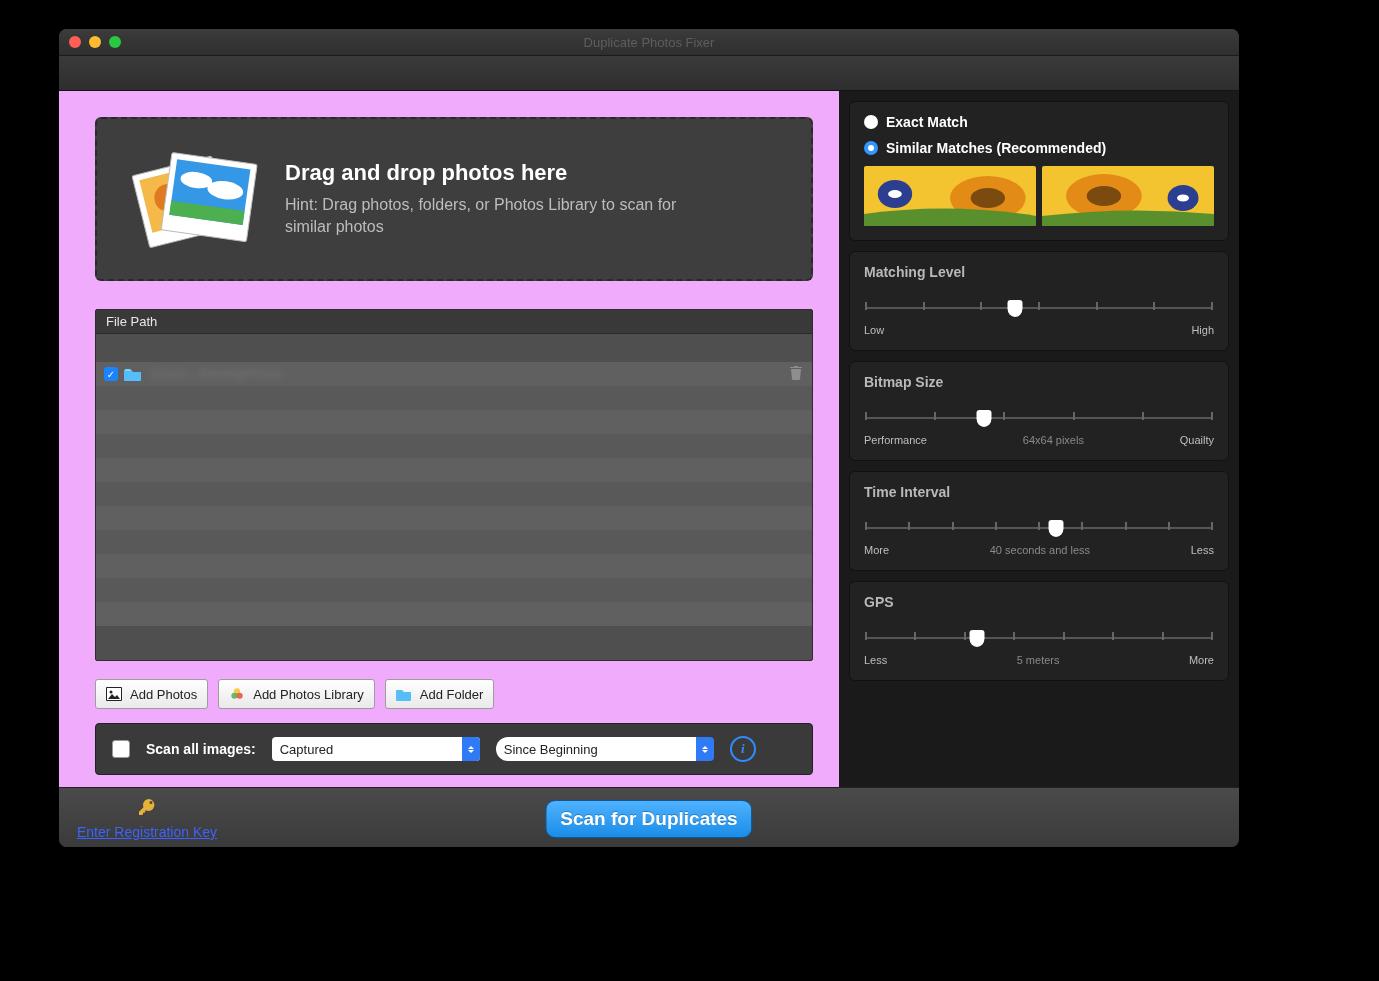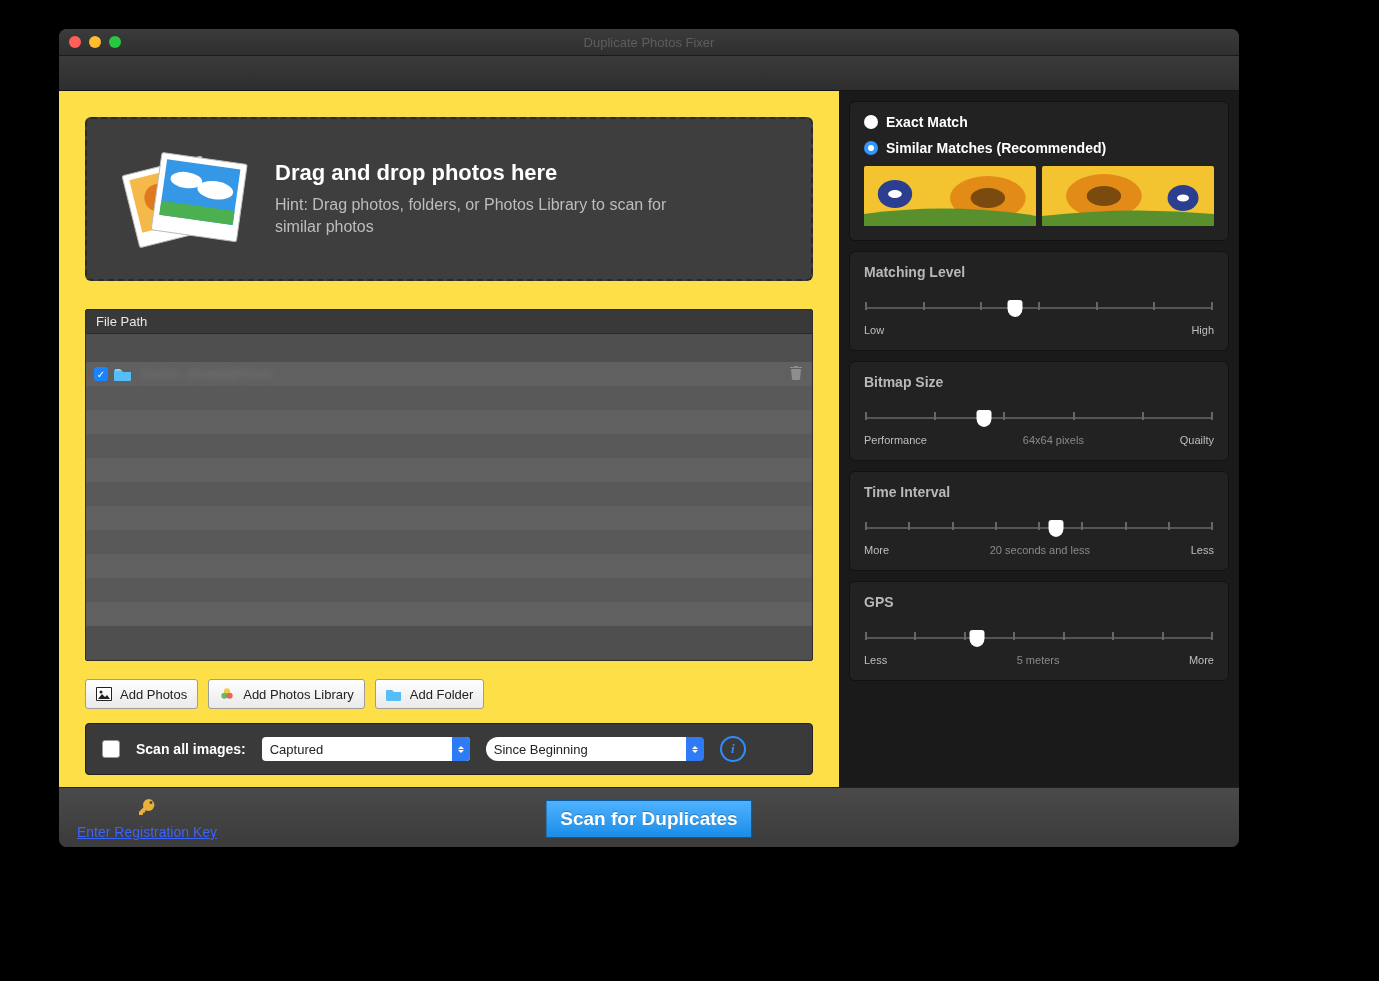--- a/index.html
+++ b/index.html
@@ -4,21 +4,21 @@
 <style>
   html,body{margin:0;padding:0;background:#000;font-family:-apple-system,BlinkMacSystemFont,"Helvetica Neue",Arial,sans-serif;}
   .screen{width:1379px;height:981px;position:relative;}
   .win{position:absolute;left:59px;top:29px;width:1180px;height:818px;background:#3f3f3f;border-radius:8px;box-shadow:0 10px 40px rgba(0,0,0,.5);overflow:hidden;}
   .titlebar{height:26px;background:linear-gradient(#3b3b3b,#2f2f2f);display:flex;align-items:center;position:relative;border-bottom:1px solid #1a1a1a;}
   .tl{display:flex;gap:8px;margin-left:10px;}
   .dot{width:12px;height:12px;border-radius:50%;}
   .title{position:absolute;left:0;right:0;text-align:center;color:#5e5e5e;font-size:13px;pointer-events:none;}
   .toolbar{height:34px;background:linear-gradient(#3a3a3a,#2e2e2e);border-bottom:1px solid #151515;}
   .body{display:flex;height:calc(100% - 60px - 62px);}
-  .left{flex:1;background:#fde047;padding:26px 26px 12px 26px;display:flex;flex-direction:column;}
+  .left{flex:1;background:#f0abfc;padding:26px 26px 12px 36px;display:flex;flex-direction:column;}
   .right{width:380px;background:#1a1a1a;padding:10px 10px 10px 10px;overflow:hidden;}
   .footer{height:62px;background:linear-gradient(#4a4a4a,#3a3a3a);display:flex;align-items:center;border-top:1px solid #222;position:relative;}
 
   
   .drop{border:2px dashed #2a2a2a;border-radius:6px;background:#3e3e3e;height:160px;display:flex;align-items:center;padding:0 24px;gap:24px;}
   .drop h2{color:#fff;font-size:22px;margin:0 0 8px 0;font-weight:700;}
   .drop p{color:#bdbdbd;font-size:16px;margin:0;max-width:420px;line-height:1.35;}
   .photos-ic svg{width:140px;height:120px;}
 
   
@@ -60,21 +60,21 @@
   .slider{position:relative;height:20px;margin:6px 2px 8px 2px;}
   .track{position:absolute;top:11px;left:0;right:0;height:2px;background:#555;}
   .tick{position:absolute;top:6px;width:2px;height:8px;background:#666;}
   .thumbk{position:absolute;top:4px;width:15px;height:17px;background:#fff;border-radius:3px 3px 50% 50%;transform:translateX(-50%);}
   .ends{display:flex;justify-content:space-between;color:#bfbfbf;font-size:11px;margin-top:6px;}
   .ends .mid{color:#8a8a8a;}
 
   
   .keylink{display:flex;align-items:center;gap:8px;margin-left:18px;color:#3b63ff;font-size:14px;text-decoration:underline;cursor:pointer;flex-direction:column;}
   .keylink svg{width:18px;height:18px;}
-  .scanbtn{position:absolute;left:50%;transform:translateX(-50%);background:linear-gradient(#4fb2ff,#1a8de8);border:1px solid #0a5a9a;color:#fff;font-size:19px;font-weight:600;padding:7px 14px;border-radius:0;cursor:pointer;text-shadow:0 -1px 0 rgba(0,0,0,.25);}
+  .scanbtn{position:absolute;left:50%;transform:translateX(-50%);background:linear-gradient(#4fb2ff,#1a8de8);border:1px solid #0a5a9a;color:#fff;font-size:19px;font-weight:600;padding:7px 14px;border-radius:10px;cursor:pointer;text-shadow:0 -1px 0 rgba(0,0,0,.25);}
 </style>
 </head>
 <body>
 
 <div class="screen">
   <div class="win">
 
     <div class="titlebar">
       <div class="tl">
         <div class="dot" style="background:#ff5f57"></div>
@@ -269,21 +269,21 @@
               <div class="tick" style="left: 37.5%; transform: translateX(-50%);"></div>
               <div class="tick" style="left: 50%; transform: translateX(-50%);"></div>
               <div class="tick" style="left: 62.5%; transform: translateX(-50%);"></div>
               <div class="tick" style="left: 75%; transform: translateX(-50%);"></div>
               <div class="tick" style="left: 87.5%; transform: translateX(-50%);"></div>
               <div class="tick" style="left: 100%; transform: translateX(-50%);"></div>
               <div class="thumbk" style="left: 55%;"></div>
             </div>
           <div class="ends">
             <span>More</span>
-            <span class="mid">20 seconds and less</span>
+            <span class="mid">40 seconds and less</span>
             <span>Less</span>
           </div>
         </div>
 
         <div class="card">
           <h4>GPS</h4>
           <div class="slider">
               <div class="track"></div>
               <div class="tick" style="left: 0%; transform: translateX(-50%);"></div>
               <div class="tick" style="left: 14.2857%; transform: translateX(-50%);"></div>

